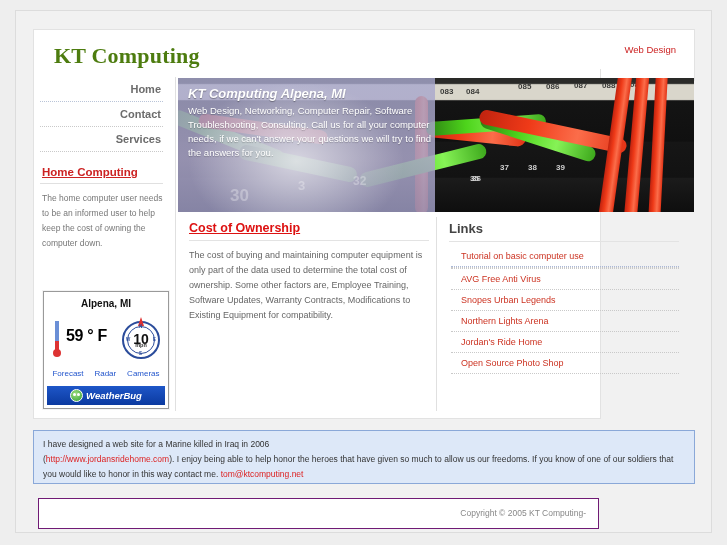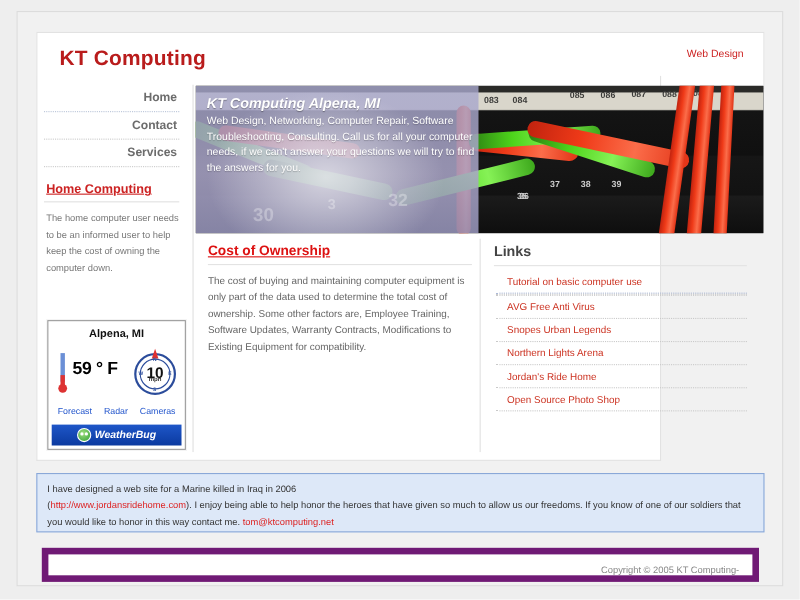--- a/index.html
+++ b/index.html
@@ -30,24 +30,25 @@
     top: 18px;
     width: 662px;
     height: 52px;
     background: #ffffff;
     border: 1px solid #e2e2e2;
   }
   #brand-title {
     position: absolute;
     left: 20px;
     top: 13px;
-    font-size: 19px;
-    font-weight: bold;
-    color: #b91c1c;
+    font-size: 22px;
+    font-weight: bold;
+    color: #4d7c0f;
     letter-spacing: 0.2px;
+    font-family: Liberation Serif, serif;
   }
   #tagline {
     position: absolute;
     right: 18px;
     top: 14px;
     font-size: 9.5px;
     color: #cc2222;
   }
 
   
@@ -415,24 +416,24 @@
     line-height: 15px;
     color: #333333;
   }
   .notice-accent { color: #dd2222; }
 
   
   #site-footer {
     position: absolute;
     left: 22px;
     top: 487px;
-    width: 652px;
+    width: 561px;
     height: 31px;
     background: #ffffff;
-    border: 6px solid #701a75;
+    border: 1px solid #701a75;
   }
   #copyright {
     position: absolute;
     right: 12px;
     top: 9px;
     font-size: 8.5px;
     color: #888888;
   }
 </style>
 </head>
@@ -527,21 +528,21 @@
         <div class="cable red" style="left:430px;top:-10px;width:14px;height:160px;transform:rotate(8deg);"></div>
         <div class="cable red" style="left:452px;top:-10px;width:13px;height:160px;transform:rotate(5deg);"></div>
         <div class="cable red" style="left:474px;top:-10px;width:12px;height:160px;transform:rotate(3deg);"></div>
         <div class="cable green" style="left:180px;top:80px;width:130px;height:15px;transform:rotate(-14deg);"></div>
         <div class="cable green" style="left:60px;top:78px;width:120px;height:15px;transform:rotate(12deg);"></div>
       </div>
 
       <div id="hero-overlay">
         <div id="hero-overlay-num-1" style="left:52px;top:108px;font-size:17px;">30</div>
         <div id="hero-overlay-num-2" style="left:120px;top:100px;font-size:13px;">3</div>
-        <div id="hero-overlay-num-3" style="left:175px;top:96px;font-size:16px;">32</div>
+        <div id="hero-overlay-num-3" style="left:175px;top:96px;font-size:12px;">32</div>
       </div>
 
       <div id="hero-text">
         <div id="hero-title">KT Computing Alpena, MI</div>
         <div id="hero-desc">Web Design, Networking, Computer Repair, Software Troubleshooting, Consulting. Call us for all your computer needs, if we can't answer your questions  we will try to find the answers for you.</div>
       </div>
     </div>
 
     <div id="article">
       <div id="article-title">Cost of Ownership</div>

